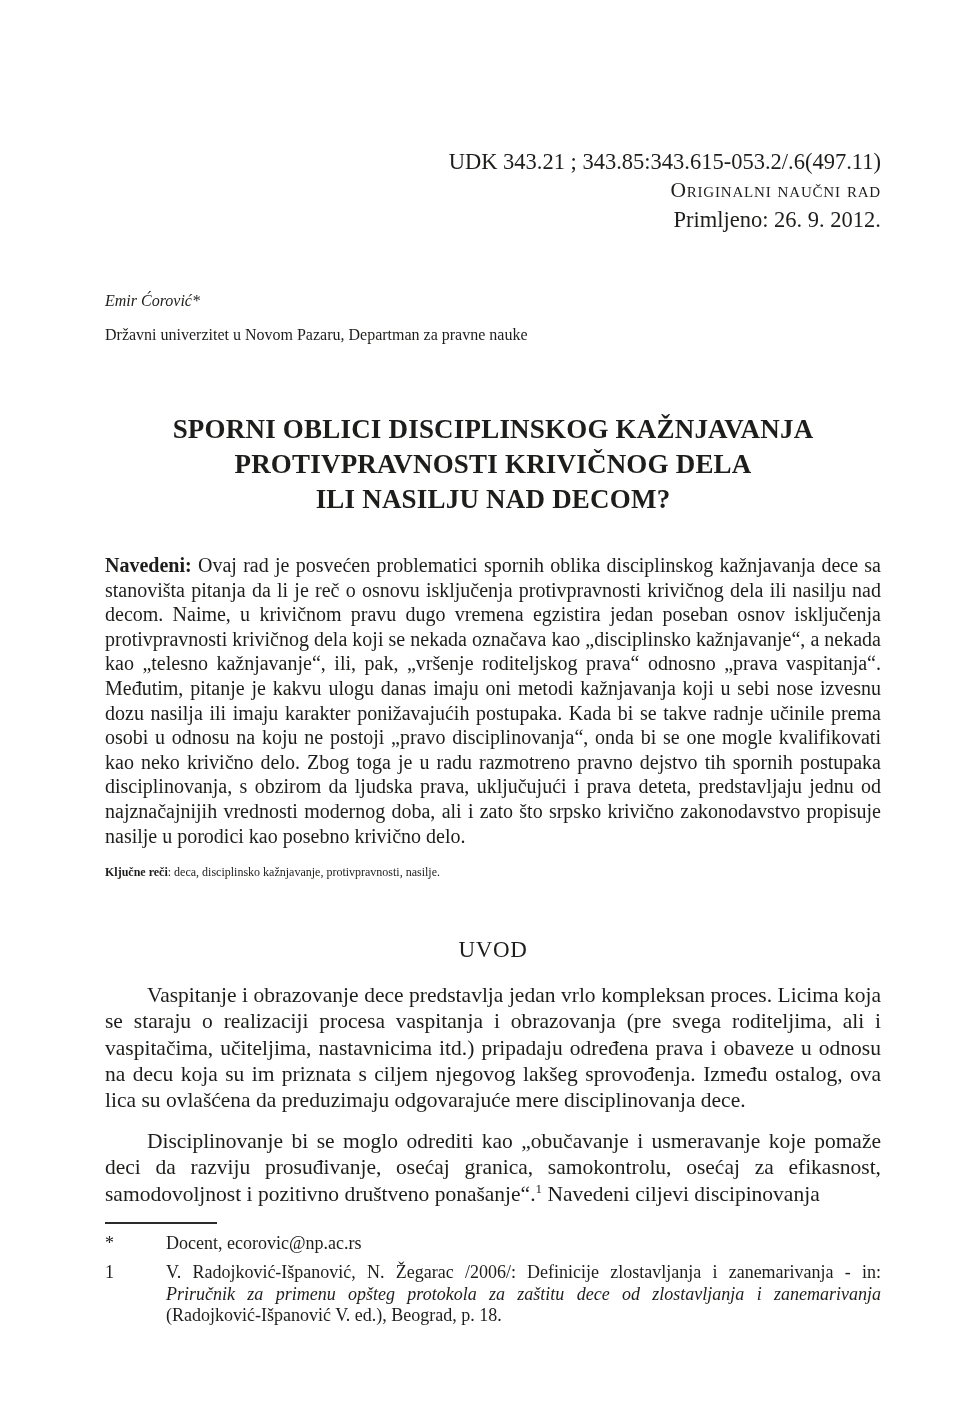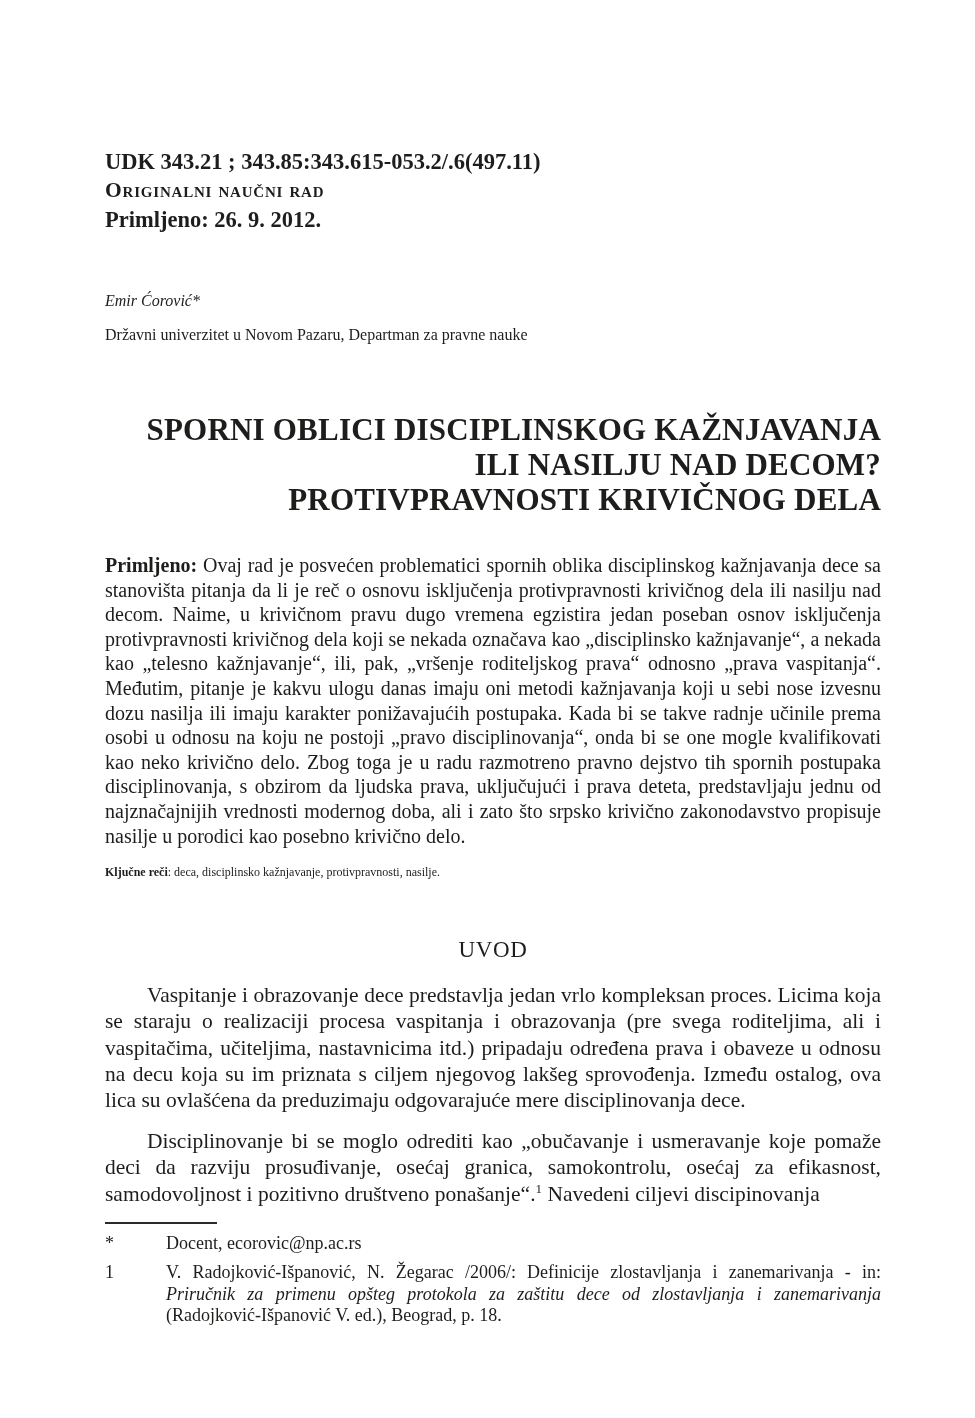--- a/index.html
+++ b/index.html
@@ -13,39 +13,39 @@
   }
   .content {
     width: 776px;
     margin-left: 105px;
     padding-top: 146px;
     color: #1d1d1b;
     font-family: "Liberation Serif", serif;
   }
 
   
-  .header-meta { text-align: left; font-weight: bold; }
+  .header-meta { text-align: right; }
   .udk { font-size: 22.5px; line-height: 31px; }
   .article-type {
     font-variant: small-caps;
     font-size: 21.5px;
     line-height: 27px;
     letter-spacing: 0.8px;
   }
   .received { font-size: 22.5px; line-height: 31px; }
 
   
   .author-block { margin-top: 49px; font-size: 16px; line-height: 34px; }
   .author-name { font-style: italic; }
 
   
   .article-title {
     margin: 60px 0 0 0;
-    text-align: right;
-    font-size: 31px;
+    text-align: center;
+    font-size: 27px;
     line-height: 35px;
     font-weight: 700;
     letter-spacing: 0.2px;
   }
 
   
   .abstract {
     margin: 36px 0 0 0;
     font-size: 20px;
     line-height: 24.6px;
@@ -100,26 +100,26 @@
       <div class="received">Primljeno: 26. 9. 2012.</div>
     </div>
 
     <div class="author-block">
       <div class="author-name">Emir Ćorović*</div>
       <div class="affiliation">Državni univerzitet u Novom Pazaru, Departman za pravne nauke</div>
     </div>
 
     <h1 class="article-title">
       <div>SPORNI OBLICI DISCIPLINSKOG KAŽNJAVANJA</div>
+      <div>PROTIVPRAVNOSTI KRIVIČNOG DELA</div>
       <div>ILI NASILJU NAD DECOM?</div>
-      <div>PROTIVPRAVNOSTI KRIVIČNOG DELA</div>
     </h1>
 
     <p class="abstract">
-      <span class="bold">Primljeno:</span>
+      <span class="bold">Navedeni:</span>
       <span>Ovaj rad je posvećen problematici spornih oblika disciplinskog kažnjavanja dece sa stanovišta pitanja da li je reč o osnovu isključenja protivpravnosti krivičnog dela ili nasilju nad decom. Naime, u krivičnom pravu dugo vremena egzistira jedan poseban osnov isključenja protivpravnosti krivičnog dela koji se nekada označava kao „disciplinsko kažnjavanje“, a nekada kao „telesno kažnjavanje“, ili, pak, „vršenje roditeljskog prava“ odnosno „prava vaspitanja“. Međutim, pitanje je kakvu ulogu danas imaju oni metodi kažnjavanja koji u sebi nose izvesnu dozu nasilja ili imaju karakter ponižavajućih postupaka. Kada bi se takve radnje učinile prema osobi u odnosu na koju ne postoji „pravo disciplinovanja“, onda bi se one mogle kvalifikovati kao neko krivično delo. Zbog toga je u radu razmotreno pravno dejstvo tih spornih postupaka disciplinovanja, s obzirom da ljudska prava, uključujući i prava deteta, predstavljaju jednu od najznačajnijih vrednosti modernog doba, ali i zato što srpsko krivično zakonodavstvo propisuje nasilje u porodici kao posebno krivično delo.</span>
     </p>
 
     <p class="keywords"><span class="bold">Ključne reči</span><span>: deca, disciplinsko kažnjavanje, protivpravnosti, nasilje.</span></p>
 
     <h2 class="section-heading">UVOD</h2>
 
     <p class="body-para para1">Vaspitanje i obrazovanje dece predstavlja jedan vrlo kompleksan proces. Licima koja se staraju o realizaciji procesa vaspitanja i obrazovanja (pre svega roditeljima, ali i vaspitačima, učiteljima, nastavnicima itd.) pripadaju određena prava i obaveze u odnosu na decu koja su im priznata s ciljem njegovog lakšeg sprovođenja. Između ostalog, ova lica su ovlašćena da preduzimaju odgovarajuće mere disciplinovanja dece.</p>
 
     <p class="body-para para2"><span>Disciplinovanje bi se moglo odrediti kao „obučavanje i usmeravanje koje pomaže deci da razviju prosuđivanje, osećaj granica, samokontrolu, osećaj za efikasnost, samodovoljnost i pozitivno društveno ponašanje“.</span><sup class="fn-ref">1</sup><span> Navedeni ciljevi discipinovanja</span></p>

